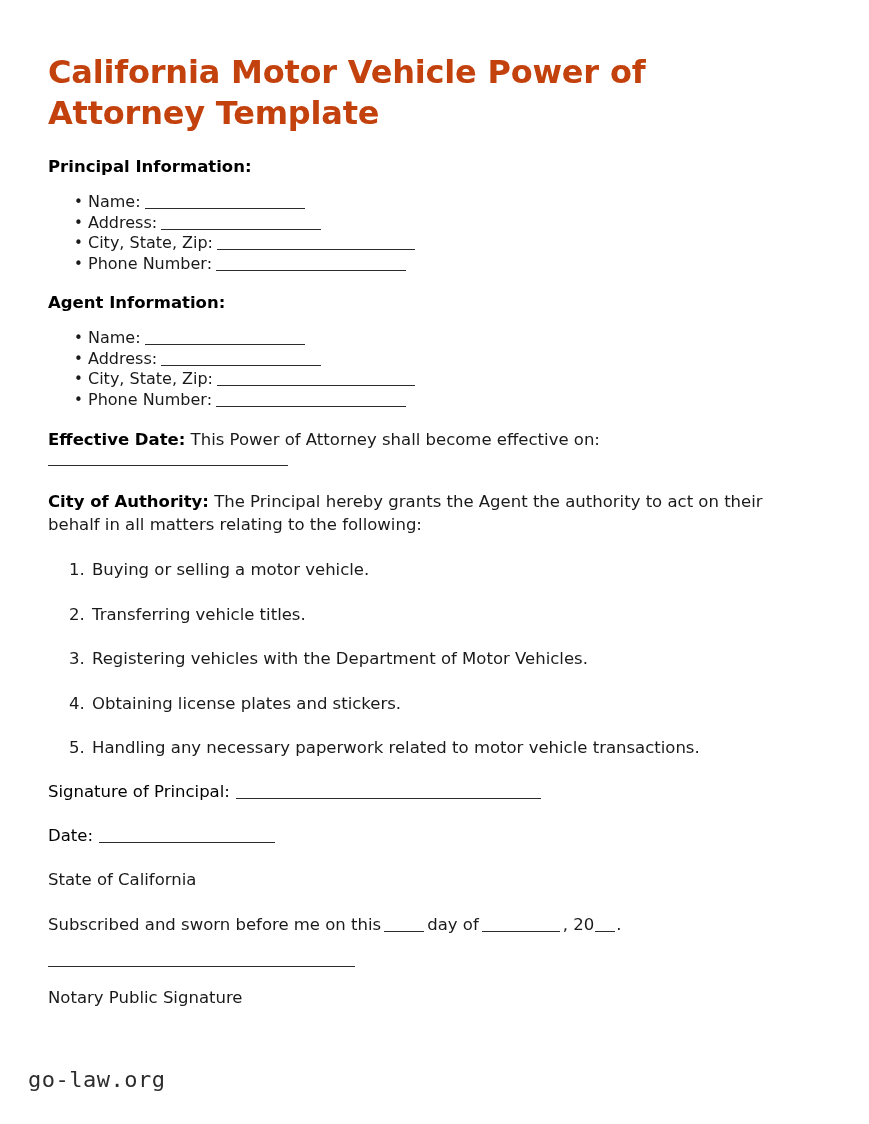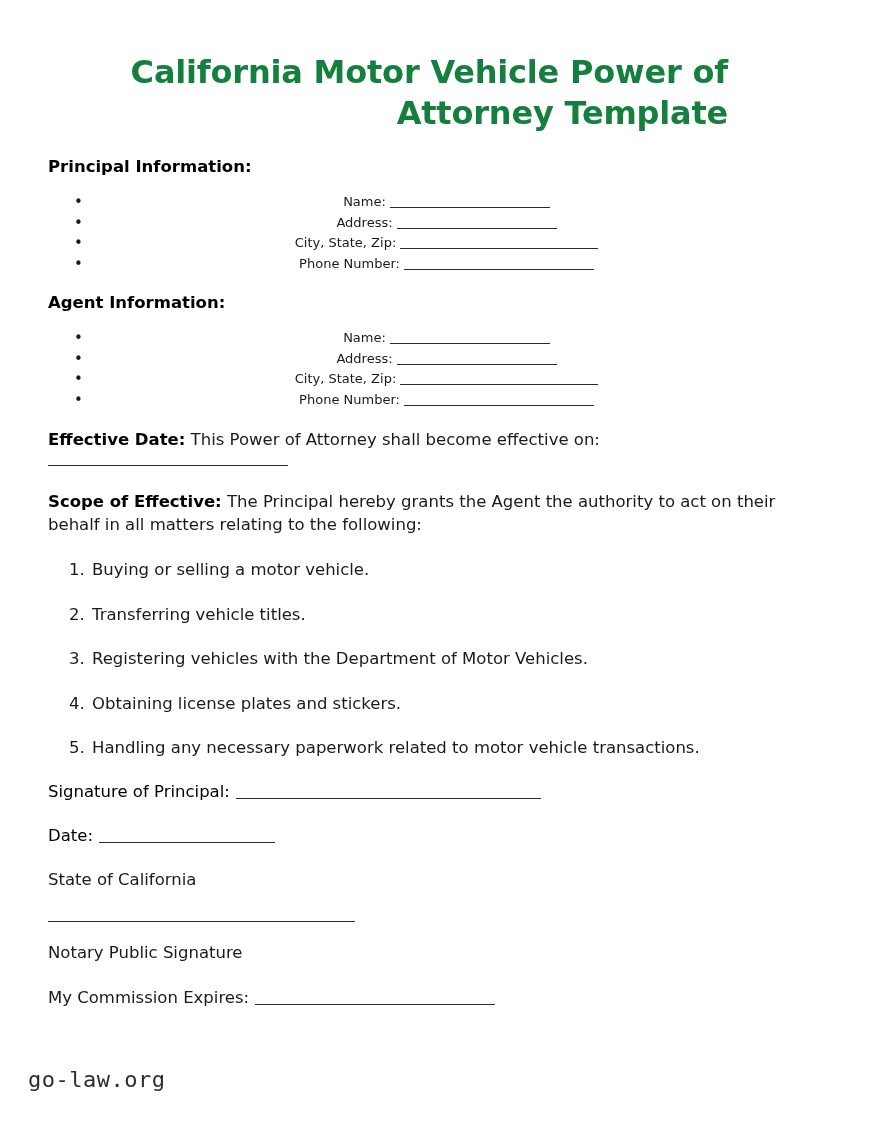--- a/index.html
+++ b/index.html
@@ -29,23 +29,22 @@
     top: 52px;
     width: 757px;
   }
 
   h1.doc-title {
     font-size: 32px;
     line-height: 41px;
     font-weight: bold;
     margin: 0 0 22px 0;
     letter-spacing: -0.2px;
-    color: #15803d;
+    color: #c2410c;
     max-width: 680px;
-    text-align: right;
   }
 
   p.intro {
     font-size: 16.5px;
     line-height: 23px;
     margin: 0 0 22px 0;
   }
 
   h2.section-head {
     font-size: 16.5px;
@@ -56,24 +55,23 @@
   }
 
   ul.field-list {
     list-style: none;
     margin: 0 0 18px 0;
     padding: 0;
   }
   ul.field-list > li {
     position: relative;
     padding-left: 40px;
-    font-size: 13px;
+    font-size: 16px;
     line-height: 20.5px;
     white-space: nowrap;
-    text-align: center;
   }
   ul.field-list > li::before {
     content: "\2022";
     position: absolute;
     left: 26px;
     top: 0;
     font-size: 15px;
     line-height: 20.5px;
   }
   .blank {
@@ -210,21 +208,21 @@
       </li>
     </ul>
 
     <p class="para">
       <b>Effective Date:</b>
       <span>This Power of Attorney shall become effective on:</span>
     </p>
     <div class="rule-effective"></div>
 
     <p class="para">
-      <b>Scope of Effective:</b>
+      <b>City of Authority:</b>
       <span>The Principal hereby grants the Agent the authority to act on their behalf in all matters relating to the following:</span>
     </p>
 
     <ol class="authority-list">
       <li>Buying or selling a motor vehicle.</li>
       <li>Transferring vehicle titles.</li>
       <li>Registering vehicles with the Department of Motor Vehicles.</li>
       <li>Obtaining license plates and stickers.</li>
       <li>Handling any necessary paperwork related to motor vehicle transactions.</li>
     </ol>
@@ -234,25 +232,25 @@
     </p>
 
     <p class="signature-line">
       <span>Date:</span><span class="blank w-date"></span>
     </p>
 
 
     <p class="notary-line">State of California</p>
 
 
+    <p class="notary-line">
+      <span>Subscribed and sworn before me on this</span><span class="inline-blank w-day"></span><span>day of</span><span class="inline-blank w-month"></span><span>, 20</span><span class="inline-blank w-year"></span><span>.</span>
+    </p>
 
     <div class="rule-notary-sig"></div>
 
     <p class="notary-line">Notary Public Signature</p>
 
-    <p class="notary-line">
-      <span>My Commission Expires:</span><span class="blank w-commission"></span>
-    </p>
 
   </div>
 
   <div class="footer-brand">go-law.org</div>
 </div>
 
 </body></html>

